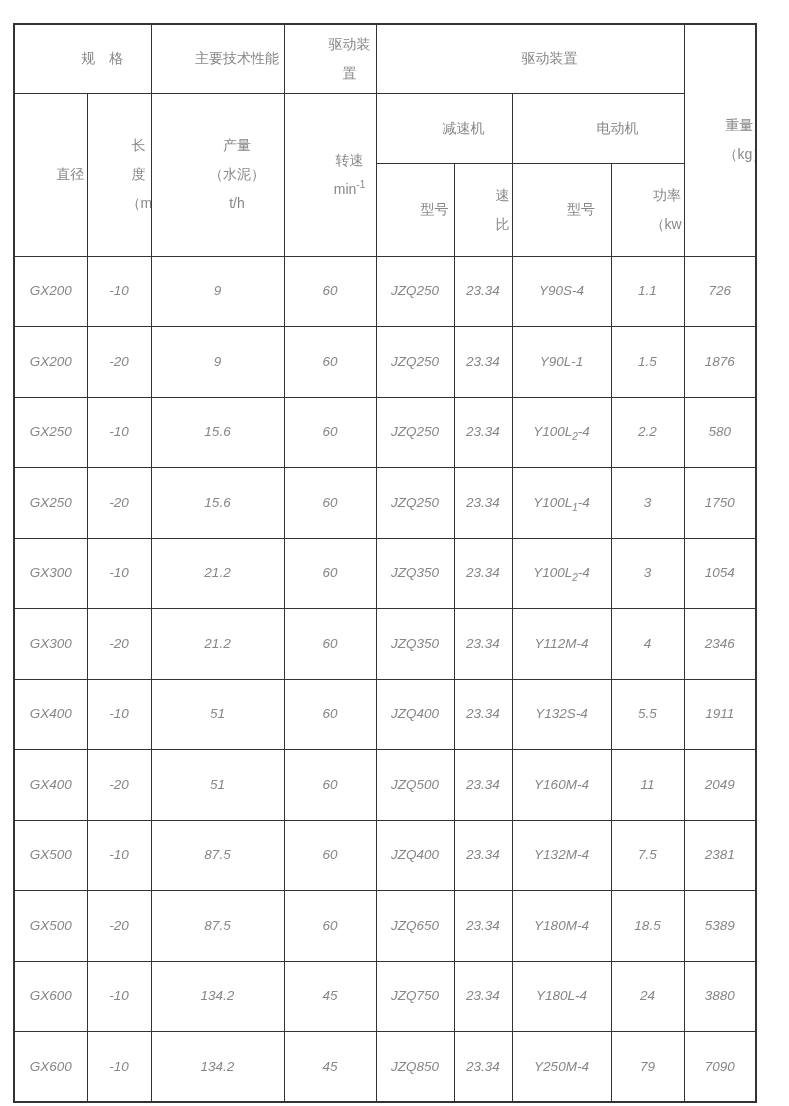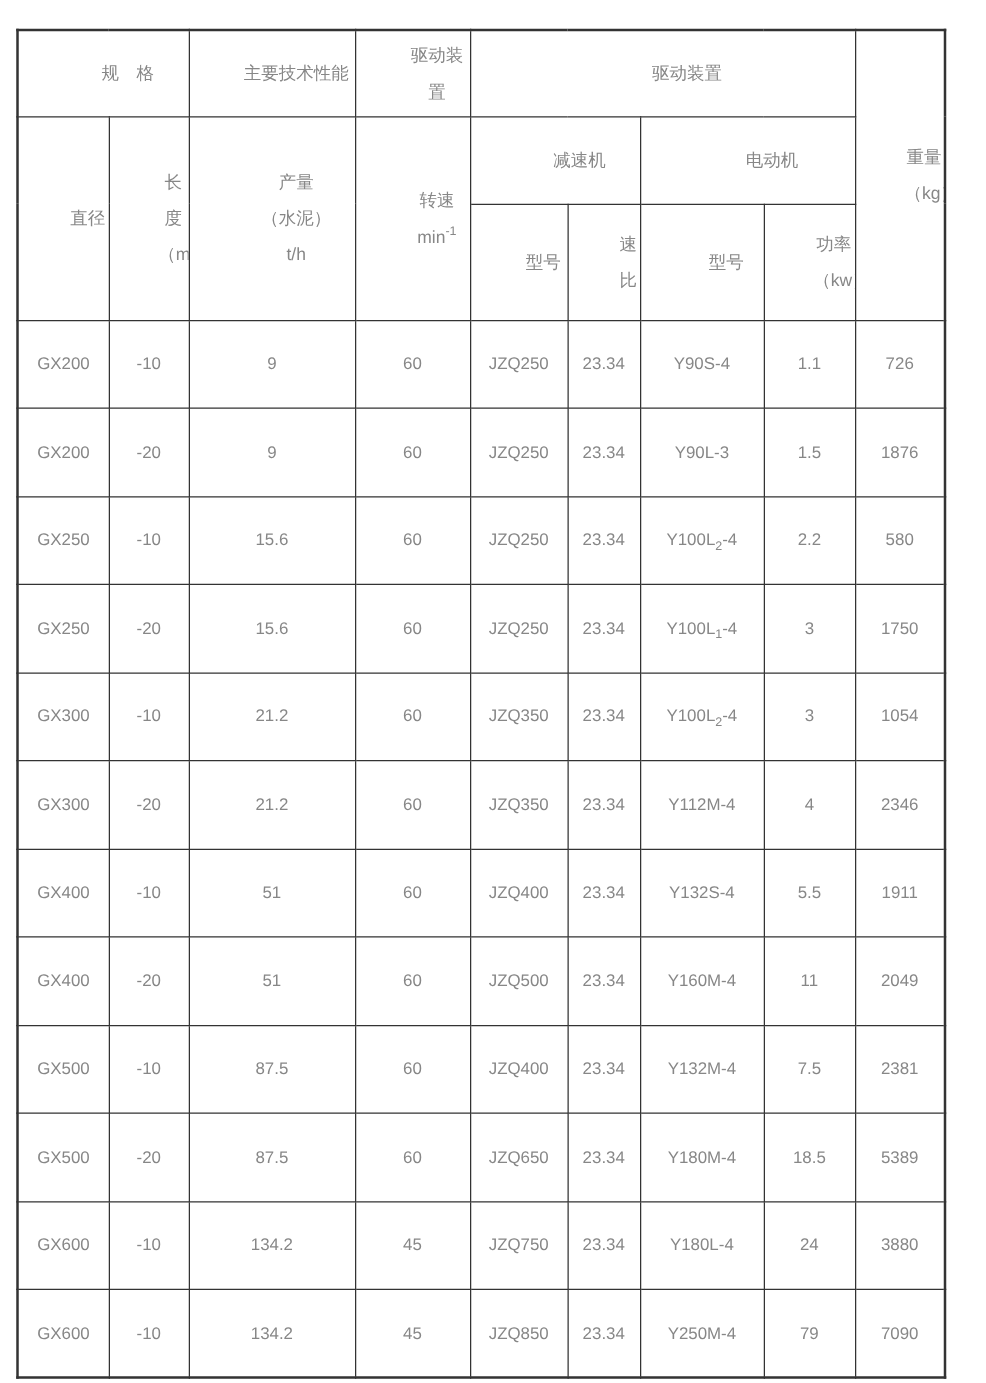--- a/index.html
+++ b/index.html
@@ -42,21 +42,21 @@
     line-height: 29px;
     padding-left: 39px;
   }
   table.spec td {
     font-size: 13.5px;
     line-height: 18px;
   }
   tr.hrow1 { height: 69px; }
   tr.hrow2 { height: 70px; }
   tr.hrow3 { height: 93px; }
-  tbody tr { height: 70.5px; }
+  tbody tr { height: 70.5px; font-style: italic; }
   th.la {
     text-align: left;
     padding-left: 1px;
   }
   sup {
     font-size: 10px;
     vertical-align: super;
     line-height: 0;
   }
   sub {
@@ -116,21 +116,21 @@
           <td>1.1</td>
           <td>726</td>
         </tr>
         <tr>
           <td>GX200</td>
           <td>-20</td>
           <td>9</td>
           <td>60</td>
           <td>JZQ250</td>
           <td>23.34</td>
-          <td>Y90L-3</td>
+          <td>Y90L-1</td>
           <td>1.5</td>
           <td>1876</td>
         </tr>
         <tr>
           <td>GX250</td>
           <td>-10</td>
           <td>15.6</td>
           <td>60</td>
           <td>JZQ250</td>
           <td>23.34</td>

